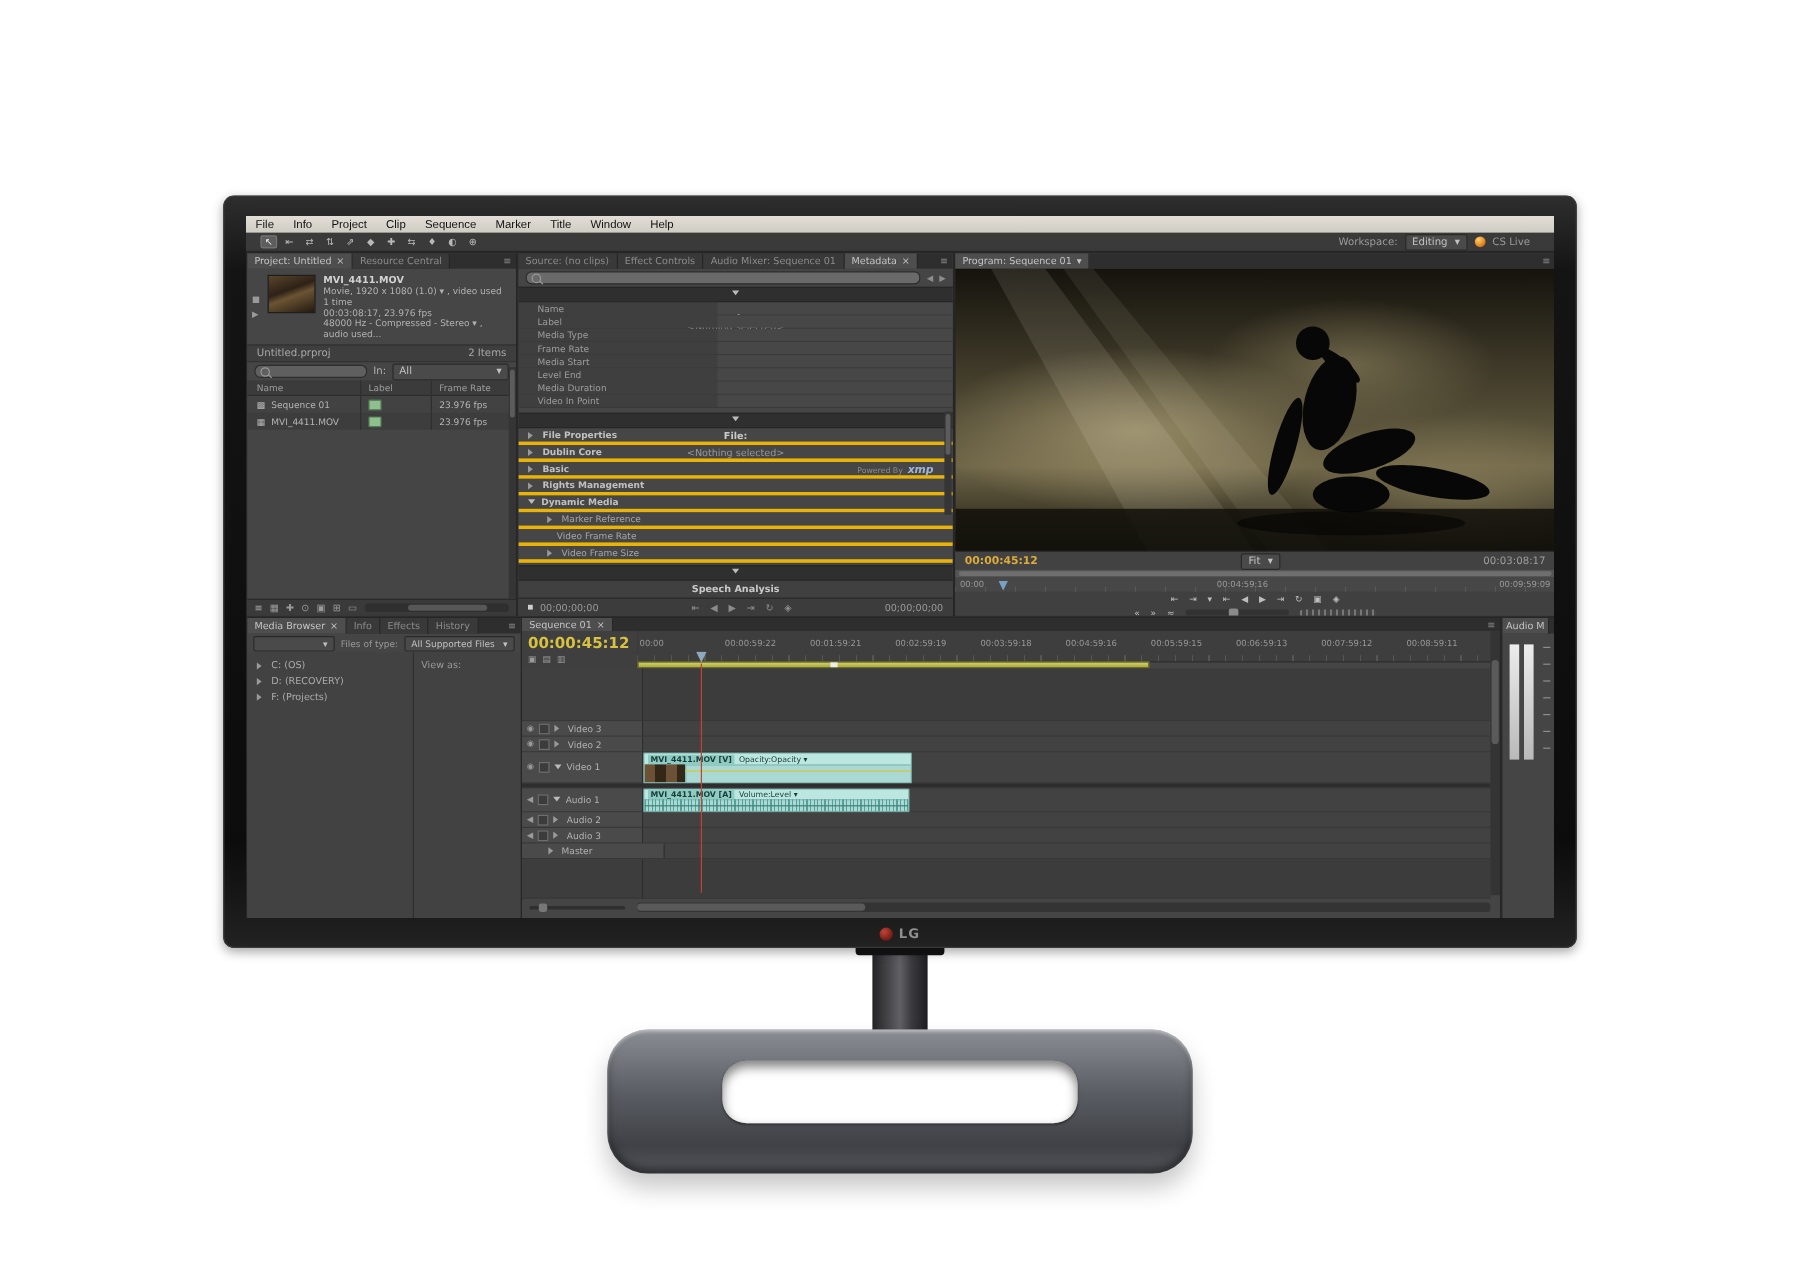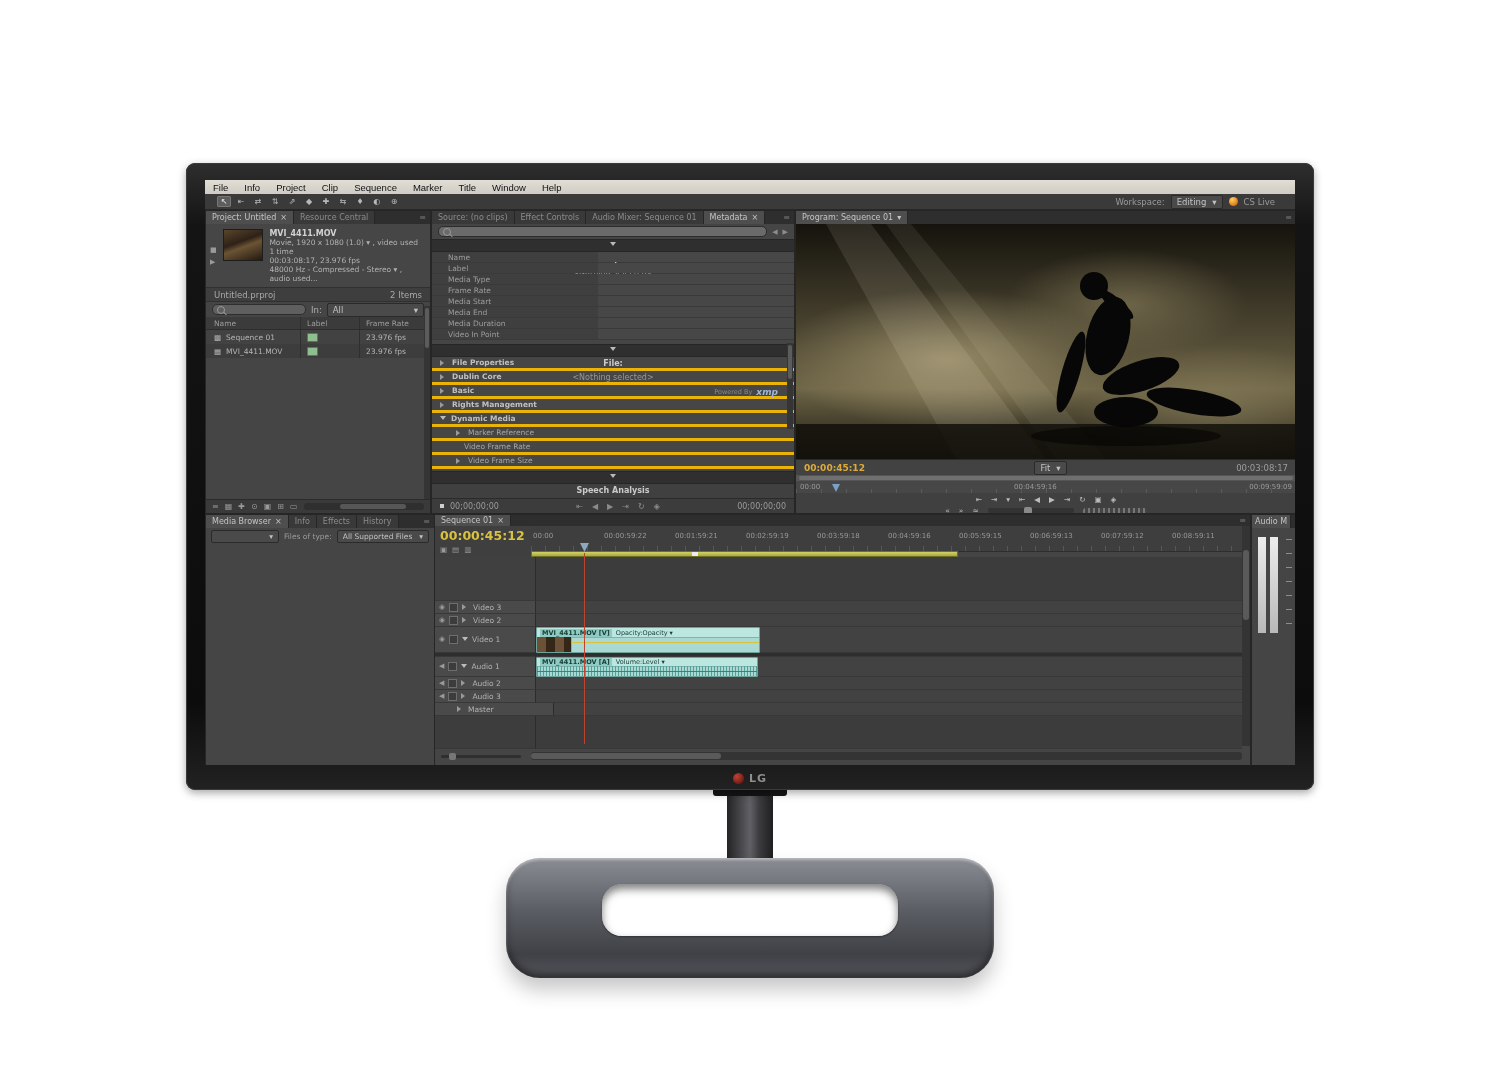--- a/index.html
+++ b/index.html
@@ -350,21 +350,21 @@
             </div>
           <div class="frow">
               <span class="lab">Frame Rate</span>
               <span class="vwell"></span>
             </div>
           <div class="frow">
               <span class="lab">Media Start</span>
               <span class="vwell"></span>
             </div>
           <div class="frow">
-              <span class="lab">Media End</span>
+              <span class="lab">Level End</span>
               <span class="vwell"></span>
             </div>
           <div class="frow">
               <span class="lab">Media Duration</span>
               <span class="vwell"></span>
             </div>
           <div class="frow">
               <span class="lab">Video In Point</span>
               <span class="vwell"></span>
             </div>
@@ -541,20 +541,39 @@
         <div class="fltrow">
           <span class="dd" style="width:56px;">
               <span style="margin-left:auto;">▾</span>
             </span>
           <span>Files of type:</span>
           <span class="dd" style="flex:1;">
             <span>All Supported Files</span>
             <span style="margin-left:auto;">▾</span>
           </span>
         </div>
+        <div class="mb-body">
+          <div class="mb-tree">
+            <div class="mb-item">
+                <span class="tri-r"></span>
+                <span>C: (OS)</span>
+              </div>
+            <div class="mb-item">
+                <span class="tri-r"></span>
+                <span>D: (RECOVERY)</span>
+              </div>
+            <div class="mb-item">
+                <span class="tri-r"></span>
+                <span>F: (Projects)</span>
+              </div>
+          </div>
+          <div class="mb-right">
+            <span>View as:</span>
+          </div>
+        </div>
       </div>
 
       <div class="abs panel" style="left:229px;top:334px;width:815px;height:251px;">
         <div class="tabbar" style="height:11px;">
           <span class="tab active">
             <span>Sequence 01</span>
             <span>×</span>
           </span>
           <span class="pmenu">≡</span>
         </div>

